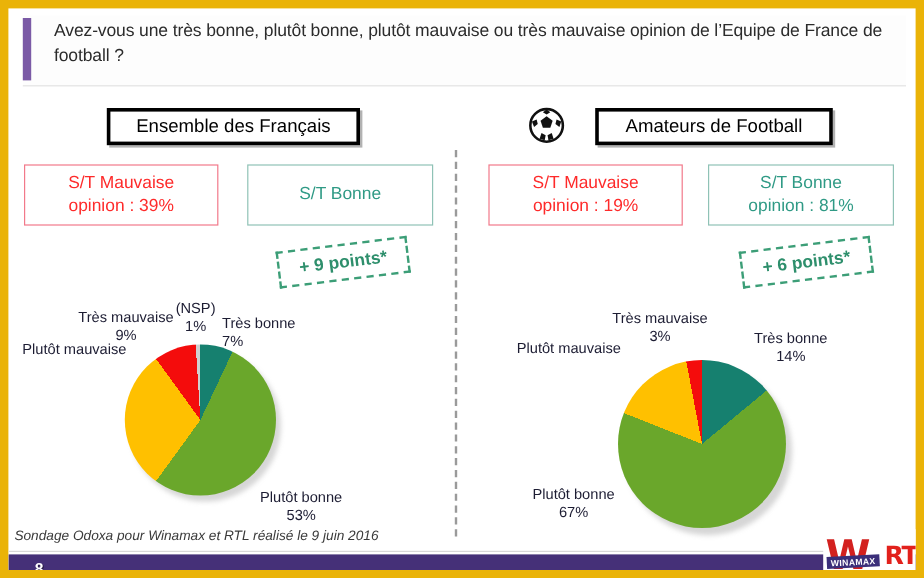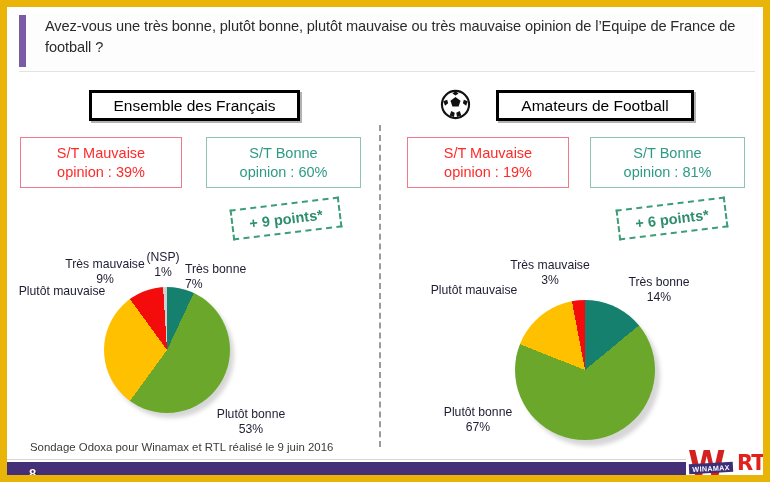--- a/index.html
+++ b/index.html
@@ -156,23 +156,24 @@
     white-space: nowrap;
   }
   .pie-label .lbl-name { display: block; }
   .pie-label .lbl-val  { display: block; }
   .lbl-center { text-align: center; }
   .lbl-left   { text-align: left; }
 
   
   #source-note {
     position: absolute;
-    left: 23px;
+    left: 5px;
     top: 434px;
     font-size: 11.4px;
+    font-style: italic;
     color: #3a3a3a;
   }
   #source-rule {
     position: absolute;
     left: 0px;
     top: 452px;
     width: 770px;
     height: 1px;
     background: #d8d8d8;
   }
@@ -266,21 +267,20 @@
   <div class="panel-title-box" id="title-box-right">
     <span>Amateurs de Football</span>
   </div>
 
   <div class="st-box st-bad" id="st-bad-left">
     <span>S/T Mauvaise</span>
     <span>opinion : 39%</span>
   </div>
   <div class="st-box st-good" id="st-good-left">
     <span>S/T Bonne</span>
-    <span>opinion : 60%</span>
   </div>
   <div class="st-box st-bad" id="st-bad-right">
     <span>S/T Mauvaise</span>
     <span>opinion : 19%</span>
   </div>
   <div class="st-box st-good" id="st-good-right">
     <span>S/T Bonne</span>
     <span>opinion : 81%</span>
   </div>
 

